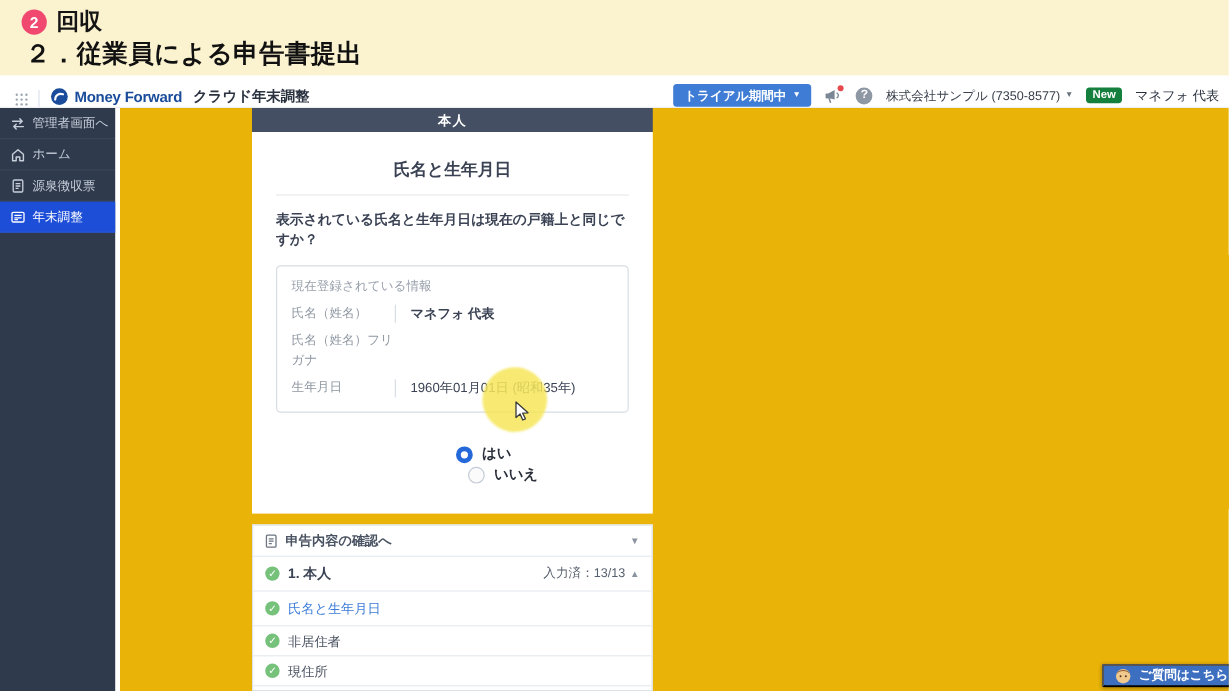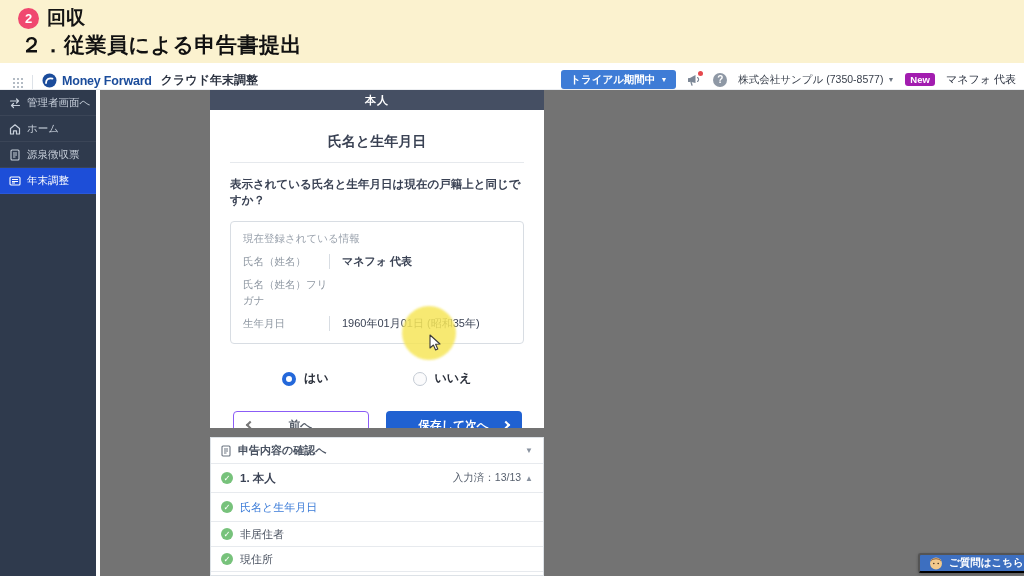--- a/index.html
+++ b/index.html
@@ -29,55 +29,55 @@
   .hdr-right { margin-left:auto; display:flex; align-items:center; gap:11px; }
   .trial-btn { background:#3E7CD6; color:#fff; font-size:10.5px; font-weight:600; border:none;
     border-radius:3px; height:19px; padding:0 9px; display:flex; align-items:center; gap:5px; cursor:pointer; }
   .caret-sm { font-size:7px; line-height:1; }
   .megaphone-wrap { position:relative; width:15px; height:14px; cursor:pointer; }
   .red-dot { position:absolute; top:-2px; right:-1px; width:5px; height:5px; background:#E5484D; border-radius:50%; }
   .help-circle { width:14px; height:14px; border-radius:50%; background:#8E98A5; color:#fff;
     font-size:10px; font-weight:700; display:flex; align-items:center; justify-content:center; cursor:pointer; }
   .company { font-size:10.5px; color:#3A414D; display:flex; align-items:center; gap:4px; cursor:pointer; }
   .company .caret-sm { color:#6B7480; }
-  .new-badge { background:#a21caf; color:#fff; font-size:9.5px; font-weight:700; border-radius:3px;
+  .new-badge { background:#15803d; color:#fff; font-size:9.5px; font-weight:700; border-radius:3px;
     padding:2px 5px; line-height:1; }
   .user-name { font-size:11px; color:#2B3240; white-space:nowrap; }
 
   
   .sidebar { position:absolute; top:90px; left:0; width:96px; height:486px; background:#2F3A4D; }
   .side-item { height:26px; display:flex; align-items:center; gap:6px; padding:0 9px;
     color:#C7CFDA; font-size:10.5px; border-bottom:1px solid rgba(255,255,255,.06); cursor:pointer; white-space:nowrap; }
   .side-item svg { flex:none; }
   .side-item.active { background:#1d4ed8; color:#fff; }
   .close-menu { position:absolute; bottom:9px; left:12px; color:#A9B2C0; font-size:10.5px;
     display:flex; align-items:center; gap:7px; cursor:pointer; }
   .chev { display:inline-block; width:6px; height:6px; border-left:2px solid currentColor;
     border-bottom:2px solid currentColor; }
   .chev.left { transform:rotate(45deg); }
   .chev.right { transform:rotate(-135deg); }
 
   
-  .main { position:absolute; top:90px; left:100px; width:924px; height:486px; background:#737373; }
+  .main { position:absolute; top:90px; left:100px; width:924px; height:486px; background:#eab308; }
   .form-card { position:absolute; left:110px; top:0; width:334px; }
   .card-tab { height:20px; background:#454F63; color:#fff; font-size:11px; font-weight:700;
     display:flex; align-items:center; justify-content:center; letter-spacing:1px; }
   .card-body { background:#fff; height:318px; padding:0 20px; overflow:hidden; }
   .form-title { padding-top:23px; text-align:center; font-size:14px; font-weight:700; color:#3A4254; }
   .title-divider { margin-top:11px; border-bottom:1px solid #E6E9ED; }
   .question { margin-top:13px; font-size:11.5px; font-weight:700; color:#3A4254; line-height:1.4; }
   .info-box { margin-top:13px; border:1px solid #D8DDE3; border-radius:4px; padding:10px 12px 12px; }
   .info-title { font-size:10.5px; color:#99A1AC; }
   .info-row { margin-top:8px; display:flex; align-items:stretch; }
   .info-label { width:86px; flex:none; font-size:10.5px; color:#8D96A1; line-height:1.45; }
   .info-value { border-left:1px solid #D8DDE3; padding-left:12px; font-size:11px; color:#3A4254;
     display:flex; align-items:center; }
   .info-value.bold { font-weight:700; }
   .info-value:empty { display:none; }
-  .radio-row { margin-top:26px; display:flex; align-items:center; }
+  .radio-row { margin-top:26px; display:flex; align-items:center;flex-direction:column; }
   .radio-group { display:flex; align-items:center; cursor:pointer; }
   .radio-group.yes { margin-left:52px; }
   .radio-group.no { margin-left:84px; }
   .radio { width:14px; height:14px; border-radius:50%; background:#fff; }
   .radio.checked { border:4px solid #2468DA; }
   .radio.unchecked { border:1px solid #C4CBD4; background:#FBFBFC; }
   .radio-label { margin-left:8px; font-size:12px; font-weight:700; color:#2A2F3A; }
   .buttons-row { margin-top:24px; display:flex; justify-content:center; gap:17px; }
   .btn { width:136px; height:28px; border-radius:4px; font-size:11.5px; font-weight:700;
     display:flex; align-items:center; justify-content:center; position:relative; cursor:pointer;

